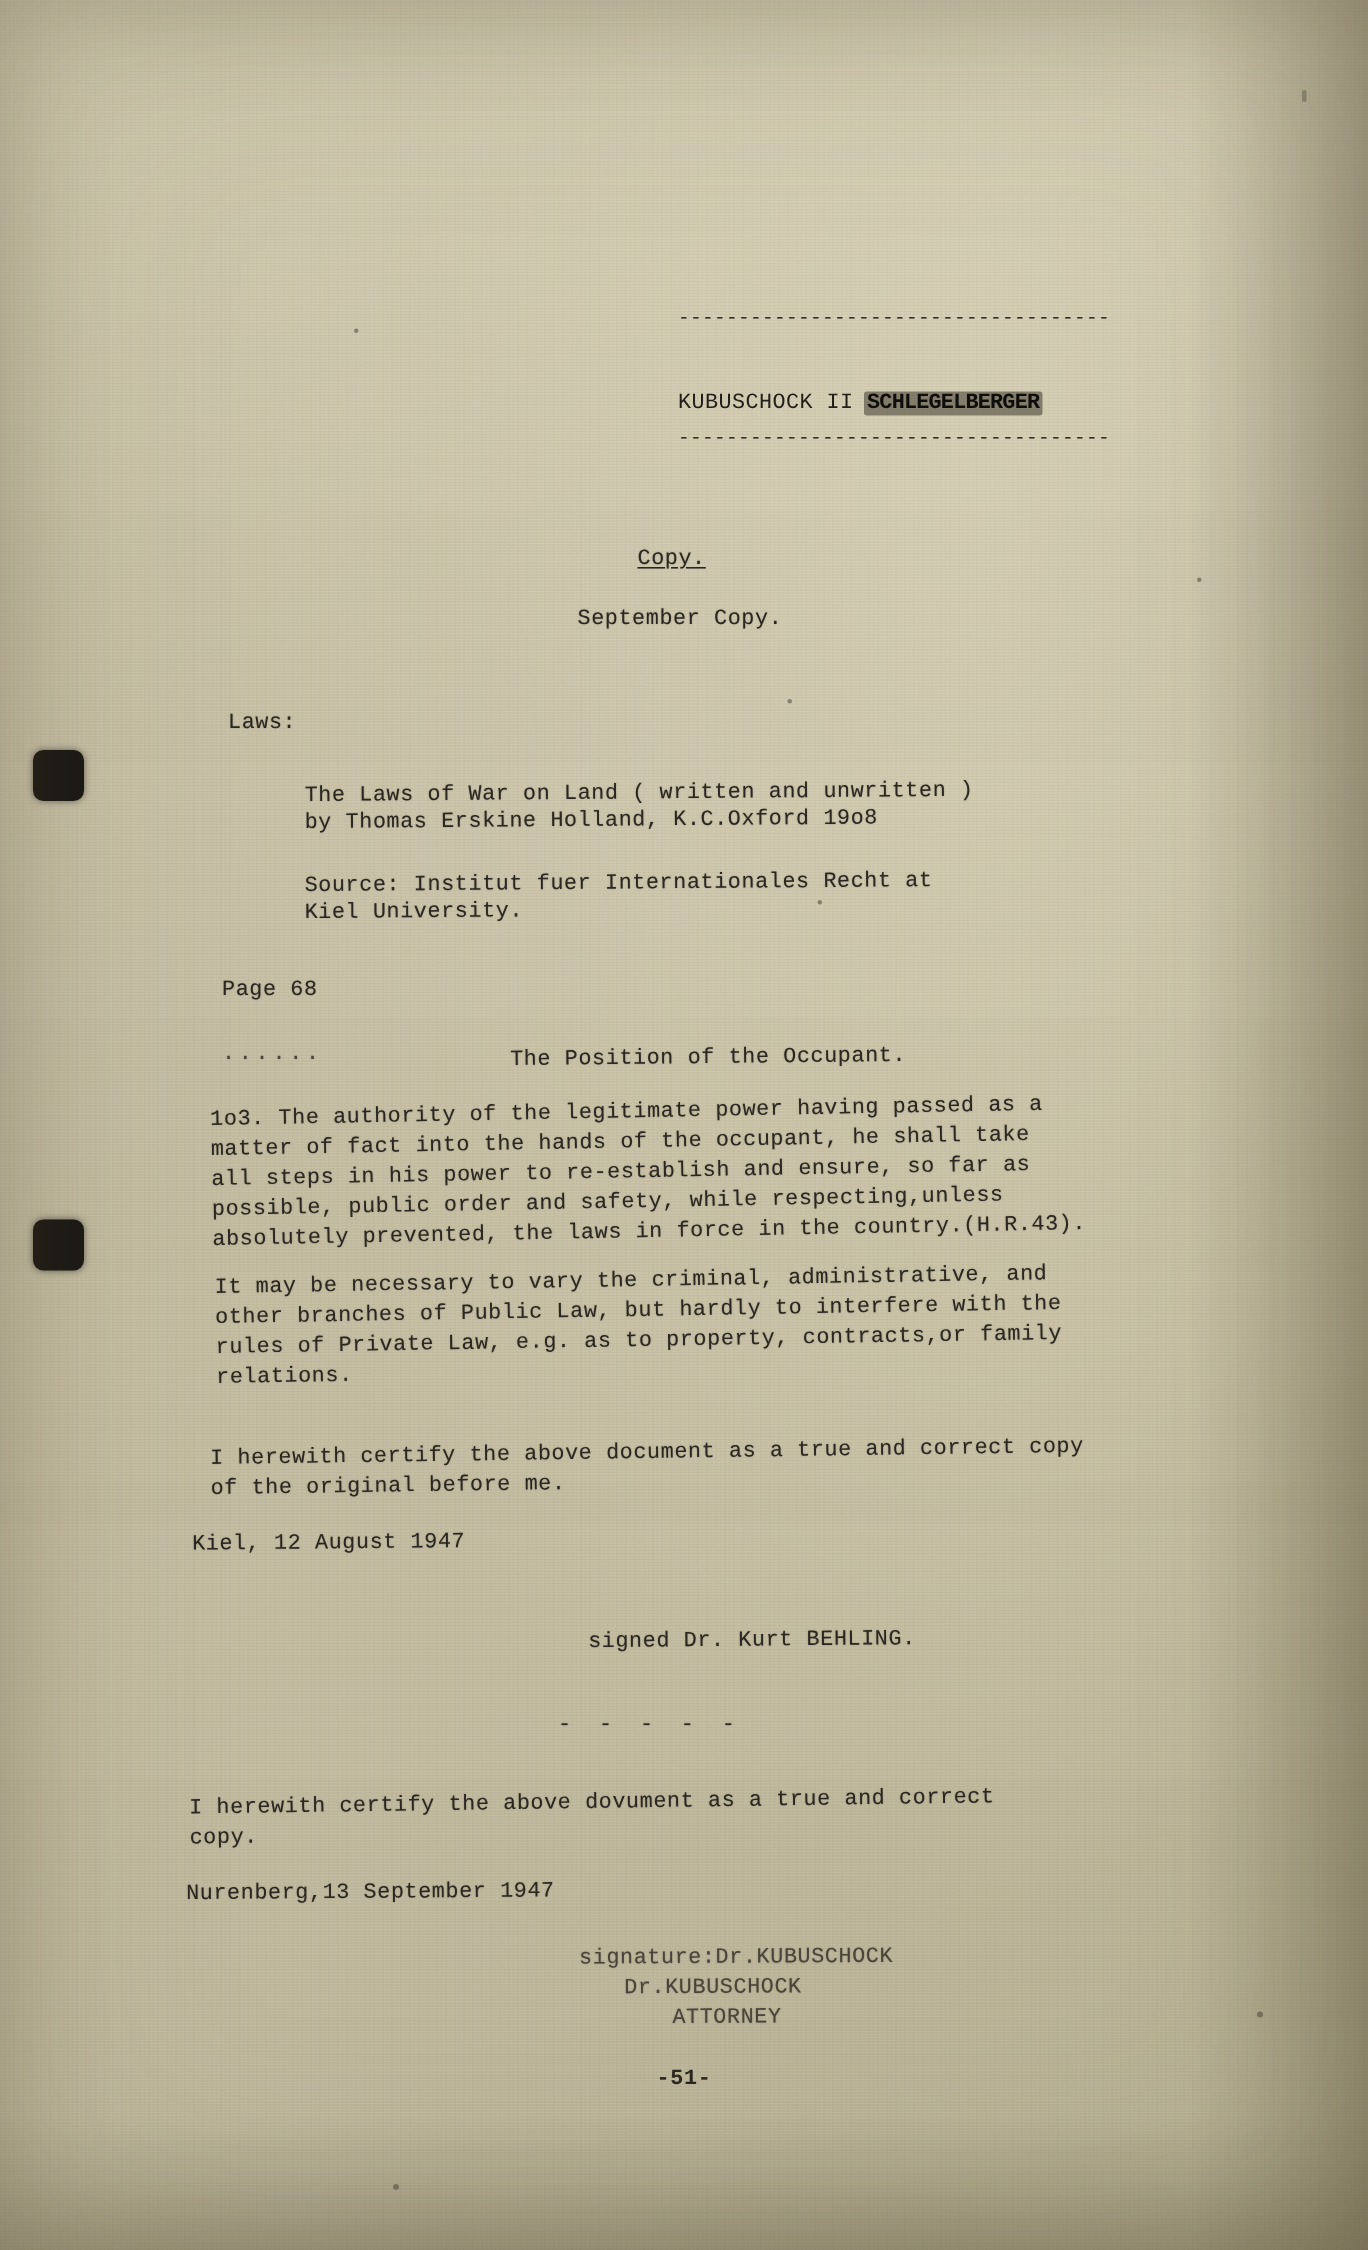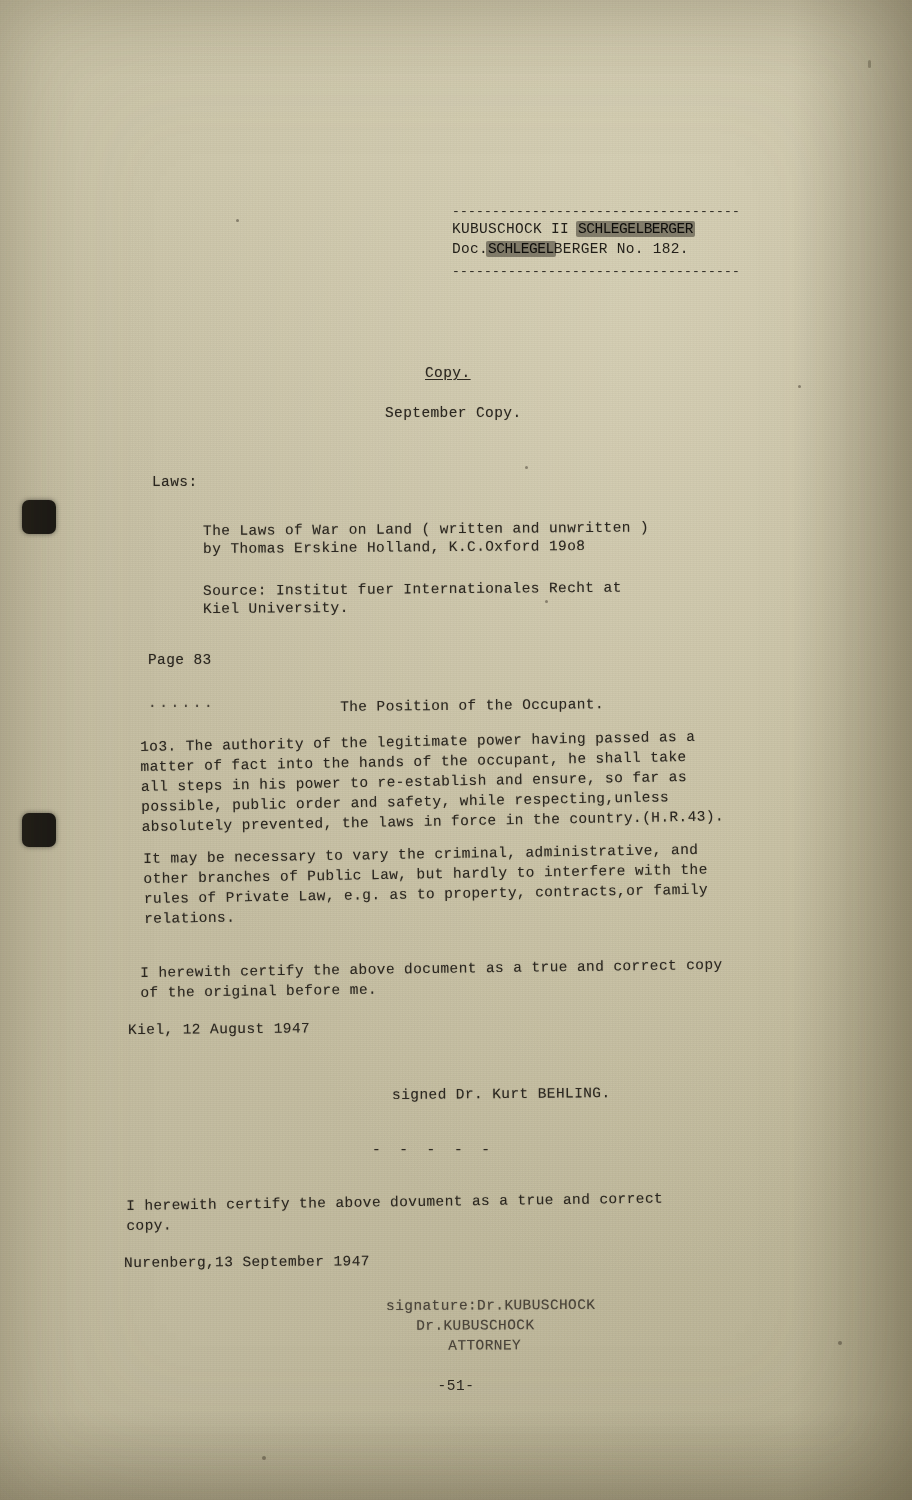--- a/index.html
+++ b/index.html
@@ -103,23 +103,24 @@
   .stamp .line1, .stamp .line2 {
     font-size: 14.5px;
     line-height: 20px;
     white-space: pre;
     letter-spacing: 0.3px;
   }
   .smudge {
     display: inline-block;
     position: relative;
     color: #171511;
-    font-weight: normal;
+    font-weight: bold;
     letter-spacing: -0.5px;
     filter: blur(0.35px);
+    margin-top: 40px;
   }
   .smudge::after {
     content: "";
     position: absolute;
     left: -2px; right: -2px; top: 2px; bottom: 2px;
     background: rgba(30,27,20,0.45);
     mix-blend-mode: multiply;
     border-radius: 2px;
   }
 
@@ -154,36 +155,35 @@
 <div class="page">
 
   <div class="grain"></div>
 
   <div class="hole h1"></div>
   <div class="hole h2"></div>
 
   <div class="stamp">
     <div class="rule">------------------------------------</div>
     <div class="line1"><span>KUBUSCHOCK II </span><span class="smudge">SCHLEGELBERGER</span></div>
-    <div class="line2"><span>Doc.</span><span class="smudge">SCHLEGEL</span><span>BERGER No. </span><span>182.</span></div>
     <div class="rule" style="margin-top:6px">------------------------------------</div>
   </div>
 
   <div class="t u" style="left:425px; top:363px;">Copy.</div>
   <div class="t" style="left:385px; top:403px;">September Copy.</div>
 
   <div class="t" style="left:152px; top:472px;">Laws:</div>
 
   <div class="t tilt-s" style="left:203px; top:521px;">The Laws of War on Land ( written and unwritten )</div>
   <div class="t tilt-s" style="left:203px; top:539px;">by Thomas Erskine Holland, K.C.Oxford 19o8</div>
 
   <div class="t tilt-s" style="left:203px; top:581px;">Source: Institut fuer Internationales Recht at</div>
   <div class="t tilt-s" style="left:203px; top:599px;">Kiel University.</div>
 
-  <div class="t" style="left:148px; top:650px;">Page 83</div>
+  <div class="t" style="left:148px; top:650px;">Page 68</div>
 
   <div class="t dots faint" style="left:148px; top:693px;">......</div>
   <div class="t" style="left:340px; top:697px; transform:rotate(-0.6deg); transform-origin:left top;">The Position of the Occupant.</div>
 
   <div class="tilt1" style="position:absolute; left:140px; top:737px;">
     <div class="t" style="position:static;">1o3. The authority of the legitimate power having passed as a</div>
     <div class="t" style="position:static;">matter of fact into the hands of the occupant, he shall take</div>
     <div class="t" style="position:static;">all steps in his power to re-establish and ensure, so far as</div>
     <div class="t" style="position:static;">possible, public order and safety, while respecting,unless</div>
     <div class="t" style="position:static;">absolutely prevented, the laws in force in the country.(H.R.43).</div>
@@ -213,21 +213,21 @@
   </div>
 
   <div class="t" style="left:124px; top:1253px; transform:rotate(-0.4deg); transform-origin:left top;">Nurenberg,13 September 1947</div>
 
   <div style="position:absolute; left:386px; top:1296px; transform:rotate(-0.3deg); transform-origin:left top;">
     <div class="t faint" style="position:static;">signature:Dr.KUBUSCHOCK</div>
     <div class="t faint" style="position:static; padding-left:30px;">Dr.KUBUSCHOCK</div>
     <div class="t faint" style="position:static; padding-left:62px;">ATTORNEY</div>
   </div>
 
-  <div class="footer-num" style="top:1378px;">-51-</div>
+  <div class="footer-num" style="top:1378px;font-weight:bold;">-51-</div>
 
   <div class="speck" style="left:236px; top:219px; width:3px; height:3px;"></div>
   <div class="speck" style="left:798px; top:385px; width:3px; height:3px;"></div>
   <div class="speck" style="left:525px; top:466px; width:3px; height:3px;"></div>
   <div class="speck" style="left:545px; top:600px; width:3px; height:3px;"></div>
   <div class="speck" style="left:838px; top:1341px; width:4px; height:4px;"></div>
   <div class="speck" style="left:262px; top:1456px; width:4px; height:4px;"></div>
   <div class="speck" style="left:868px; top:60px; width:3px; height:8px; border-radius:2px; opacity:0.4;"></div>
 
   <div class="edge-shadow"></div>

